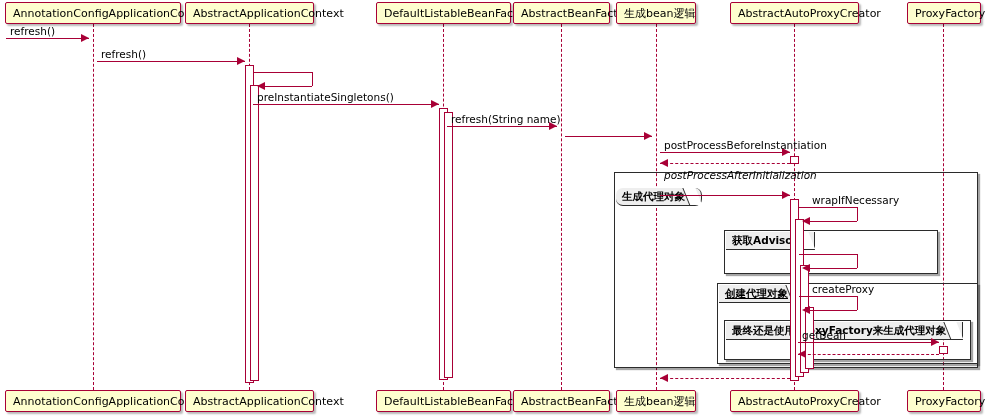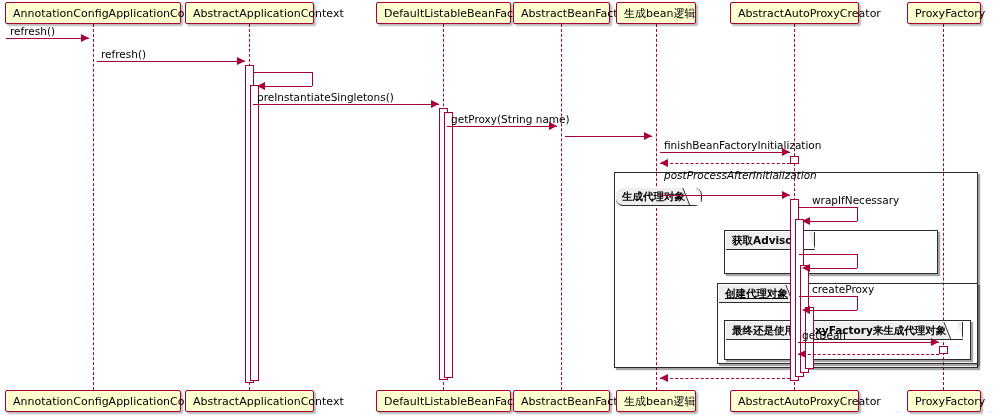--- a/index.html
+++ b/index.html
@@ -150,26 +150,26 @@
     <div class="msg-label" style="left: 101px; top: 49px; z-index: 6;">refresh()</div>
     <div class="msg-line" style="left: 254px; top: 72px; width: 58px; z-index: 6;"></div>
     <div class="msg-vert" style="left: 312px; top: 72px; height: 14px; z-index: 6;"></div>
     <div class="msg-line" style="left: 264px; top: 86px; width: 48px; z-index: 6;"></div>
     <div class="arrow-l" style="left: 257px; top: 82px; z-index: 6;"></div>
     <div class="msg-line" style="left: 253px; top: 104px; width: 186px; z-index: 6;"></div>
     <div class="arrow-r" style="left: 431px; top: 100px; z-index: 6;"></div>
     <div class="msg-label" style="left: 257px; top: 92px; z-index: 6;">preInstantiateSingletons()</div>
     <div class="msg-line" style="left: 447px; top: 126px; width: 110px; z-index: 6;"></div>
     <div class="arrow-r" style="left: 549px; top: 122px; z-index: 6;"></div>
-    <div class="msg-label" style="left: 451px; top: 114px; z-index: 6;">getProxy(String name)</div>
+    <div class="msg-label" style="left: 451px; top: 114px; z-index: 6;">refresh(String name)</div>
     <div class="msg-line" style="left: 565px; top: 136px; width: 87px; z-index: 6;"></div>
     <div class="arrow-r" style="left: 644px; top: 132px; z-index: 6;"></div>
     <div class="msg-line" style="left: 660px; top: 152px; width: 130px; z-index: 6;"></div>
     <div class="arrow-r" style="left: 782px; top: 148px; z-index: 6;"></div>
-    <div class="msg-label" style="left: 664px; top: 140px; z-index: 6;">finishBeanFactoryInitialization</div>
+    <div class="msg-label" style="left: 664px; top: 140px; z-index: 6;">postProcessBeforeInstantiation</div>
     <div class="msg-line dotted" style="left: 660px; top: 163px; width: 130px; z-index: 6;"></div>
     <div class="arrow-l" style="left: 660px; top: 159px; z-index: 6;"></div>
     <div class="msg-line" style="left: 660px; top: 195px; width: 130px; z-index: 6;"></div>
     <div class="arrow-r" style="left: 782px; top: 191px; z-index: 6;"></div>
     <div class="msg-label" style="left: 664px; top: 170px; z-index: 6; font-style: italic;">postProcessAfterInitialization</div>
     <div class="msg-line" style="left: 799px; top: 207px; width: 58px; z-index: 6;"></div>
     <div class="msg-vert" style="left: 857px; top: 207px; height: 14px; z-index: 6;"></div>
     <div class="msg-line" style="left: 809px; top: 221px; width: 48px; z-index: 6;"></div>
     <div class="arrow-l" style="left: 802px; top: 217px; z-index: 6;"></div>
     <div class="msg-label" style="left: 812px; top: 195px; z-index: 6;">wrapIfNecessary</div>

